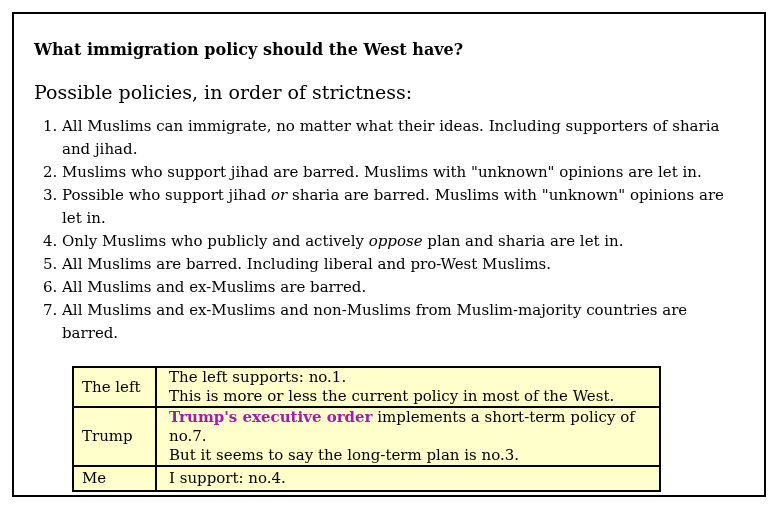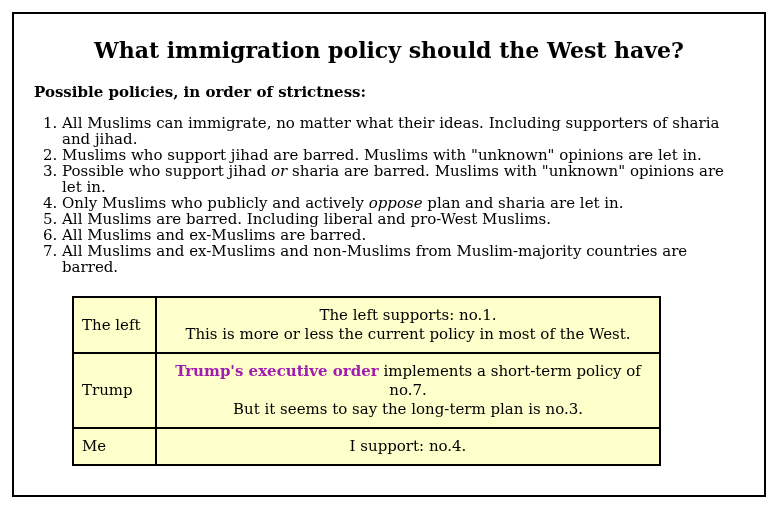--- a/index.html
+++ b/index.html
@@ -23,37 +23,35 @@
     top: 12px;
     width: 754px;
     height: 485px;
     border: 2px solid #000000;
     background: #FFFFFF;
   }
   .content {
     padding: 0 20px;
   }
   .page-title {
-    font-size: 22px;
+    font-size: 16px;
     font-weight: bold;
     margin: 24px 0 0 0;
     line-height: 24px;
-    text-align: center;
   }
   .para {
-    font-size: 15px;
+    font-size: 19px;
     line-height: 19px;
     margin: 0;
-    font-weight: bold;
   }
   .intro   { margin-top: 21px; }
   .who     { margin-top: 14px; }
   ol.policy-list {
     font-size: 15px;
-    line-height: 16px;
+    line-height: 23px;
     margin: 13px 0 0 0;
     padding-left: 28px;
   }
   ol.policy-list li { margin: 0; padding: 0; }
   .it { font-style: italic; }
   table.support-table {
     border-collapse: collapse;
     margin: 21px 0 0 38px;
     width: 589px;
     background: #FFFFCC;
@@ -62,22 +60,21 @@
     border: 2px solid #000000;
     font-size: 15px;
     line-height: 19px;
     vertical-align: middle;
   }
   td.who-cell {
     width: 83px;
     padding: 2px 8px;
   }
   td.desc-cell {
-    padding: 8px 12px;
-    text-align: center;
+    padding: 0 12px;
   }
   a.order-link {
     color: #a21caf;
     font-weight: bold;
     text-decoration: none;
     cursor: pointer;
   }
 </style>
 </head>
 <body>

